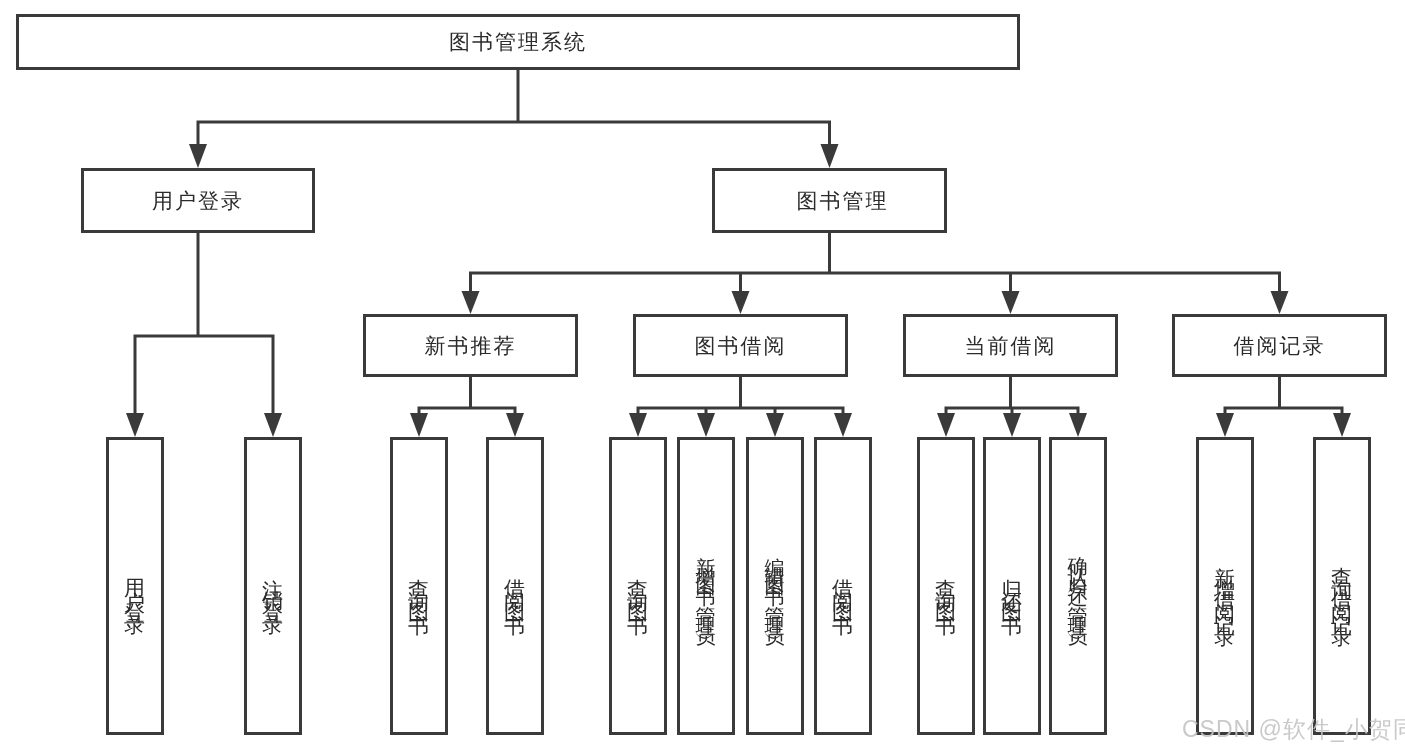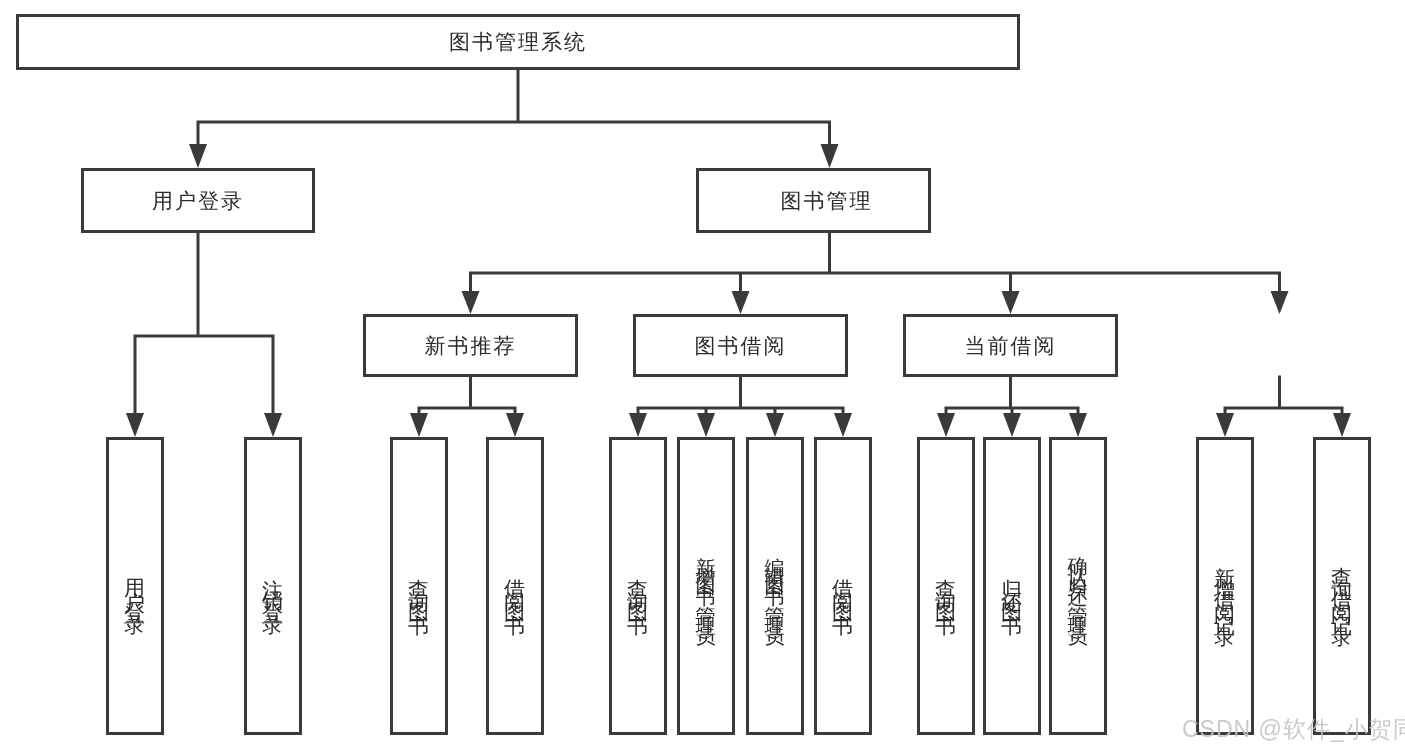--- a/index.html
+++ b/index.html
@@ -102,32 +102,35 @@
     </g>
   </svg>
 
   <div class="box hbox" style="left:16px; top:14px; width:1004px; height:56px;">
     <span class="label">图书管理系统</span>
   </div>
 
   <div class="box hbox" style="left:81px; top:168px; width:234px; height:65px;">
     <span class="label">用户登录</span>
   </div>
-  <div class="box hbox" style="left:696px; top:168px; width:235px; height:65px;padding-left:26px;">
+  <div class="box hbox" style="left:712px; top:168px; width:235px; height:65px;padding-left:26px;">
     <span class="label">图书管理</span>
   </div>
 
   <div class="box hbox" style="left:363px; top:314px; width:215px; height:63px;justify-content:center;">
     <span class="label">新书推荐</span>
   </div>
   <div class="box hbox" style="left:903px; top:314px; width:215px; height:63px;">
     <span class="label">当前借阅</span>
   </div>
   <div class="box hbox" style="left:633px; top:314px; width:215px; height:63px;">
     <span class="label">图书借阅</span>
+  </div>
+  <div class="box hbox" style="left:1172px; top:314px; width:215px; height:63px;">
+    <span class="label">借阅记录</span>
   </div>
 
   <div class="box vbox" style="left:106px; top:437px; width:58px; height:298px;">
     <span class="label">用户登录</span>
   </div>
   <div class="box vbox" style="left:244px; top:437px; width:58px; height:298px;">
     <span class="label">注销登录</span>
   </div>
 
   <div class="box vbox" style="left:390px; top:437px; width:58px; height:298px;">

